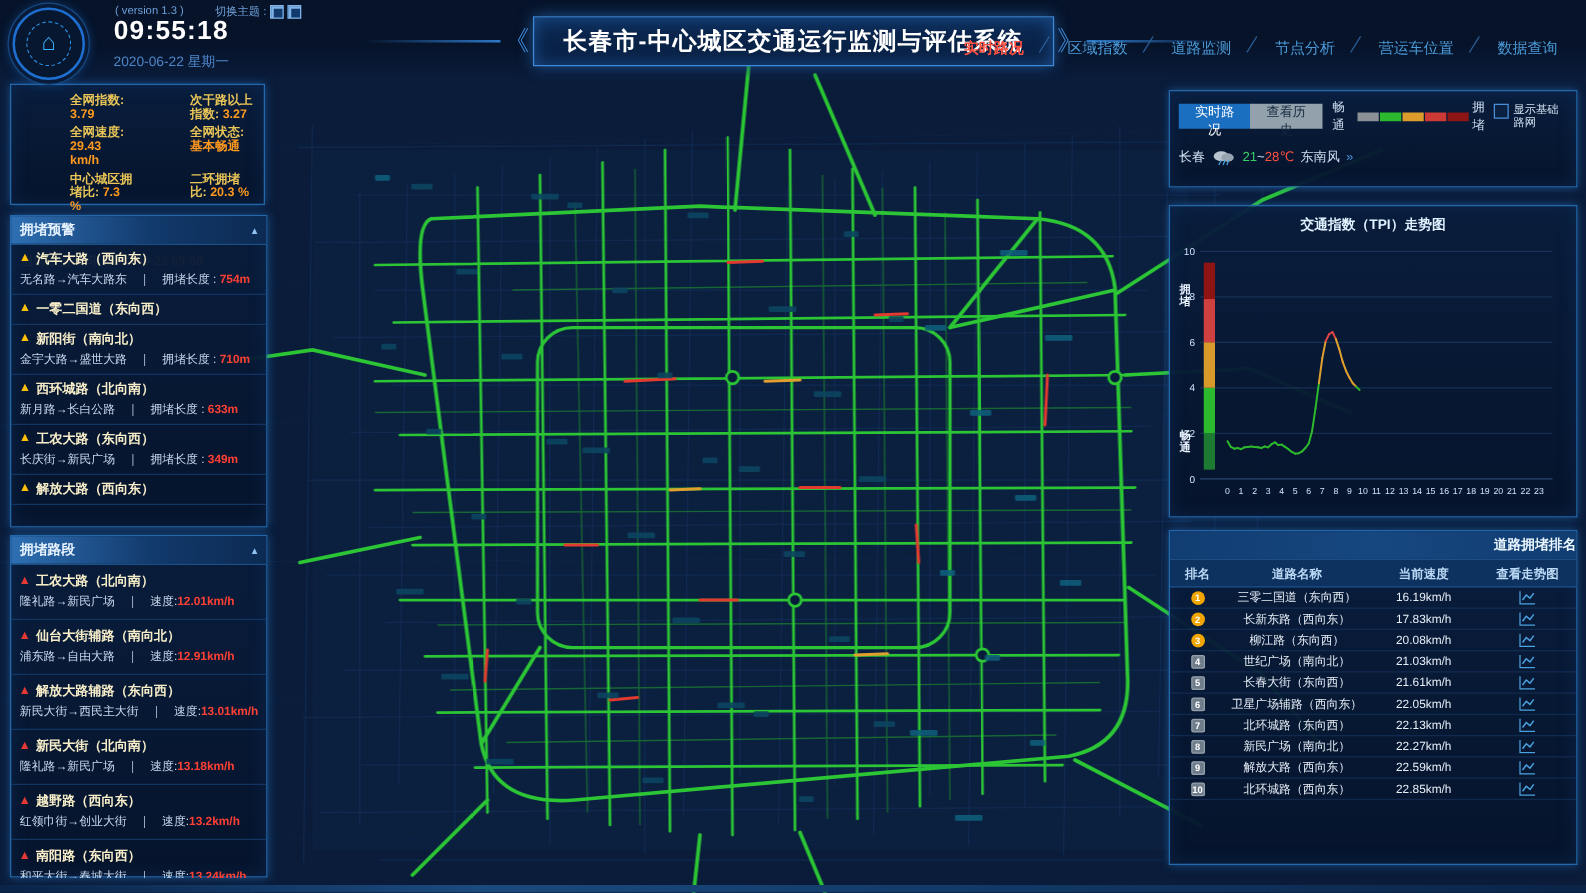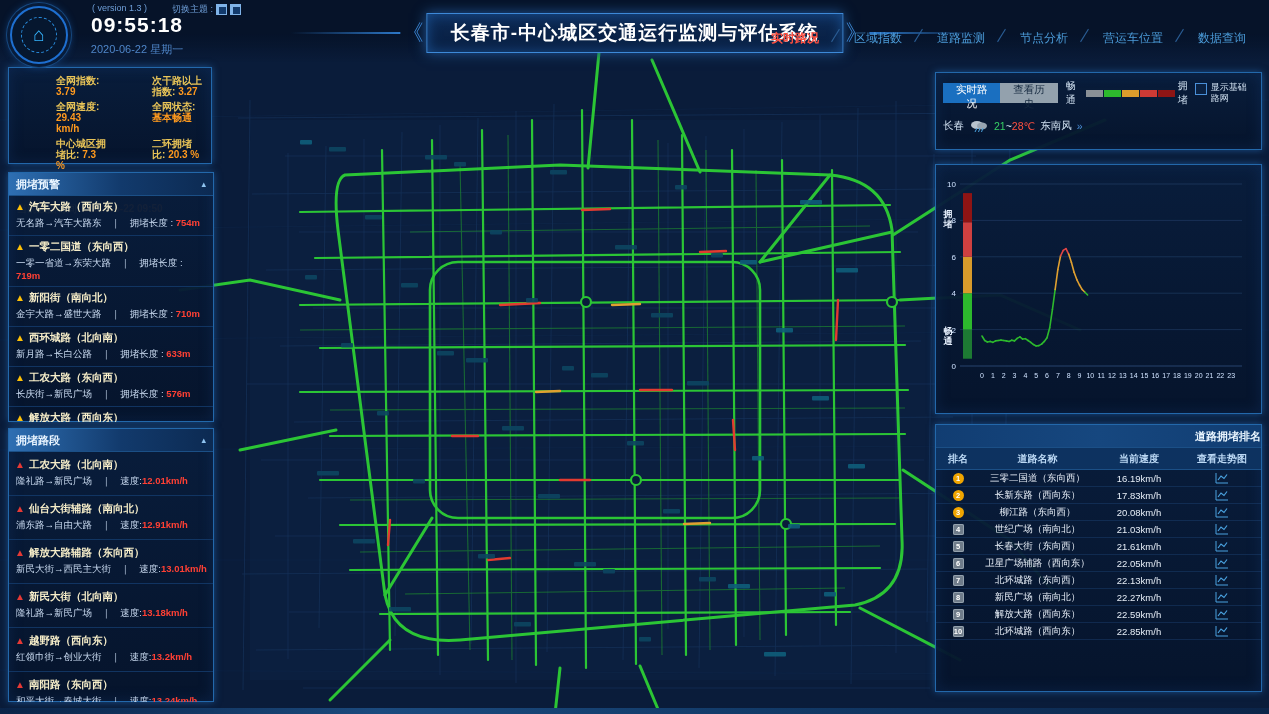--- a/index.html
+++ b/index.html
@@ -370,23 +370,20 @@
           <div class="w-detail">
             <span>无名路→汽车大路东　｜　拥堵长度 : </span><span class="red">754m</span>
           </div>
         </div>
 
         <div class="w-item">
           <div class="w-road">
             <span class="tri y">▲</span>
             <span>一零二国道（东向西）</span>
           </div>
-          <div class="w-detail">
-            <span>一零一省道→东荣大路　｜　拥堵长度 : </span><span class="red">719m</span>
-          </div>
         </div>
 
         <div class="w-item">
           <div class="w-road">
             <span class="tri y">▲</span>
             <span>新阳街（南向北）</span>
           </div>
           <div class="w-detail">
             <span>金宇大路→盛世大路　｜　拥堵长度 : </span><span class="red">710m</span>
           </div>
@@ -401,21 +398,21 @@
             <span>新月路→长白公路　｜　拥堵长度 : </span><span class="red">633m</span>
           </div>
         </div>
 
         <div class="w-item">
           <div class="w-road">
             <span class="tri y">▲</span>
             <span>工农大路（东向西）</span>
           </div>
           <div class="w-detail">
-            <span>长庆街→新民广场　｜　拥堵长度 : </span><span class="red">576m</span>
+            <span>长庆街→新民广场　｜　拥堵长度 : </span><span class="red">349m</span>
           </div>
         </div>
 
         <div class="w-item">
           <div class="w-road">
             <span class="tri y">▲</span>
             <span>解放大路（西向东）</span>
           </div>
 
         </div>
@@ -526,20 +523,21 @@
       </svg>
       <span>
         <span class="temp-low">21</span><span>~</span><span class="temp-high">28℃</span>
       </span>
       <span>东南风</span>
       <span class="more">»</span>
     </div>
   </div>
 
   <div id="chartPanel" class="panel">
+    <div class="chart-title">交通指数（TPI）走势图</div>
     <svg id="tpi-svg" width="325" height="220" viewBox="0 0 325 220">
         <text x="20" y="199" text-anchor="end" fill="#cfe3ff" font-size="8" font-family="Liberation Sans,sans-serif">0</text>
         <line x1="24" y1="159.6" x2="306" y2="159.6" stroke="rgba(80,130,190,.22)" stroke-width="1"></line>
         <text x="20" y="162.6" text-anchor="end" fill="#cfe3ff" font-size="8" font-family="Liberation Sans,sans-serif">2</text>
         <line x1="24" y1="123.2" x2="306" y2="123.2" stroke="rgba(80,130,190,.22)" stroke-width="1"></line>
         <text x="20" y="126.2" text-anchor="end" fill="#cfe3ff" font-size="8" font-family="Liberation Sans,sans-serif">4</text>
         <line x1="24" y1="86.8" x2="306" y2="86.8" stroke="rgba(80,130,190,.22)" stroke-width="1"></line>
         <text x="20" y="89.8" text-anchor="end" fill="#cfe3ff" font-size="8" font-family="Liberation Sans,sans-serif">6</text>
         <line x1="24" y1="50.400000000000006" x2="306" y2="50.400000000000006" stroke="rgba(80,130,190,.22)" stroke-width="1"></line>
         <text x="20" y="53.400000000000006" text-anchor="end" fill="#cfe3ff" font-size="8" font-family="Liberation Sans,sans-serif">8</text>

